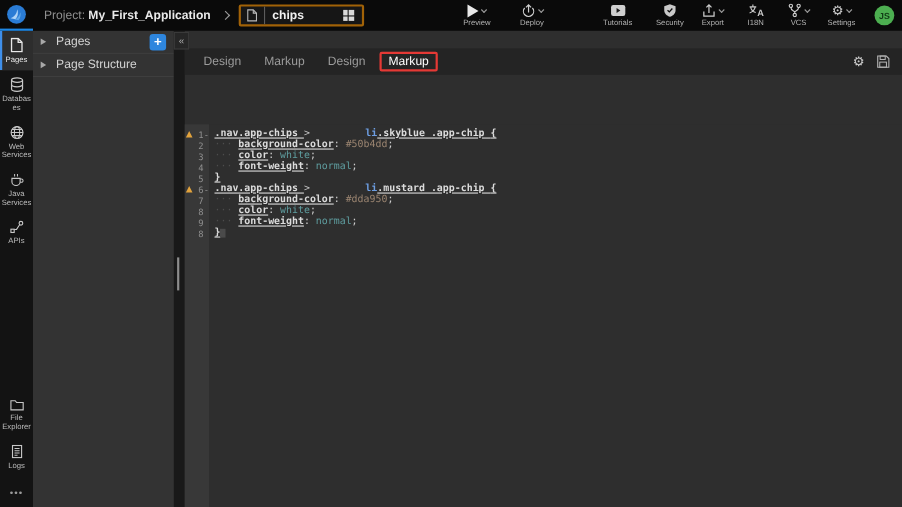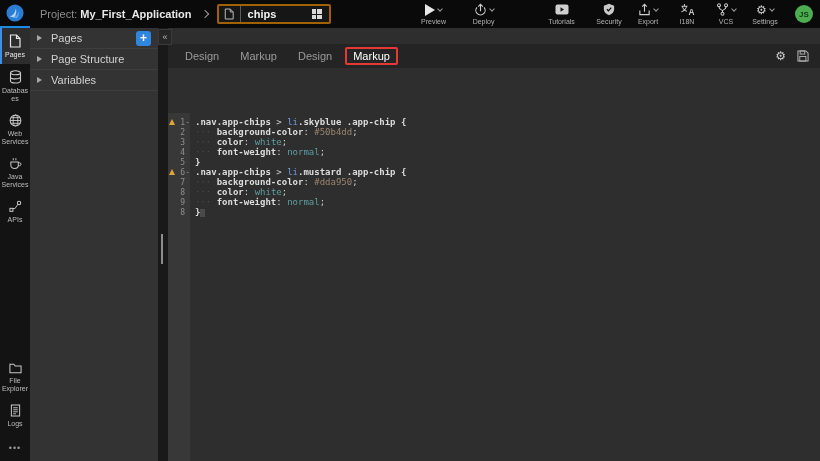--- a/index.html
+++ b/index.html
@@ -83,23 +83,23 @@
   .gutter { width:22px; background:#383838; padding-top:4px; flex:none; }
   .gutter-row { height:10px; display:flex; align-items:center; }
   .warn { width:8px; display:flex; justify-content:center; }
   .warn.on::before { content:""; width:0; height:0; border-left:3.5px solid transparent;
     border-right:3.5px solid transparent; border-bottom:6px solid #e2a33d; }
   .lnum { flex:1; text-align:right; color:#8f8f8f; font:8px "DejaVu Sans Mono", monospace; }
   .fold { width:5px; color:#8f8f8f; font:8px "DejaVu Sans Mono", monospace; text-align:right; cursor:pointer; }
   .code { flex:1; padding:4px 0 0 5px; font:700 9px/10px "DejaVu Sans Mono", monospace;
     white-space:pre; color:#dcdcdc; }
   .code-row { height:10px; }
-  .c-sel, .c-brace, .c-prop { color:#dcdcdc; font-weight:700; }
+  .c-sel, .c-brace, .c-prop { color:#dcdcdc; font-weight:700;text-decoration:underline; }
   .c-op, .c-punc { color:#cfcfcf; font-weight:400; }
-  .c-tag { color:#6d9ee3; font-weight:400; }
+  .c-tag { color:#6d9ee3; font-weight:700;margin-left:45px; }
   .c-val { color:#9a8470; font-weight:400; }
   .c-kw  { color:#5f9ea0; font-weight:400;text-align:center; }
   .c-ws  { color:#4d4d4d; font-weight:400; }
   .c-cursor { display:inline-block; width:5px; height:8px; background:#4a4a4a; vertical-align:middle; }
 
   svg { display:block; }
 </style>
 </head>
 <body>
 
@@ -271,24 +271,20 @@
 
 <aside class="panel">
   <div class="prow">
     <span class="tri"></span>
     <span class="plbl">Pages</span>
     <button class="addbtn">+</button>
   </div>
   <div class="prow">
     <span class="tri"></span>
     <span class="plbl">Page Structure</span>
-  </div>
-  <div class="prow">
-    <span class="tri"></span>
-    <span class="plbl">Variables</span>
   </div>
 </aside>
 
 <div class="vdivider">
   <div class="drag-handle"></div>
 </div>
 <div class="collapse-btn">«</div>
 
 <main class="editor">
   <div class="tabbar">

